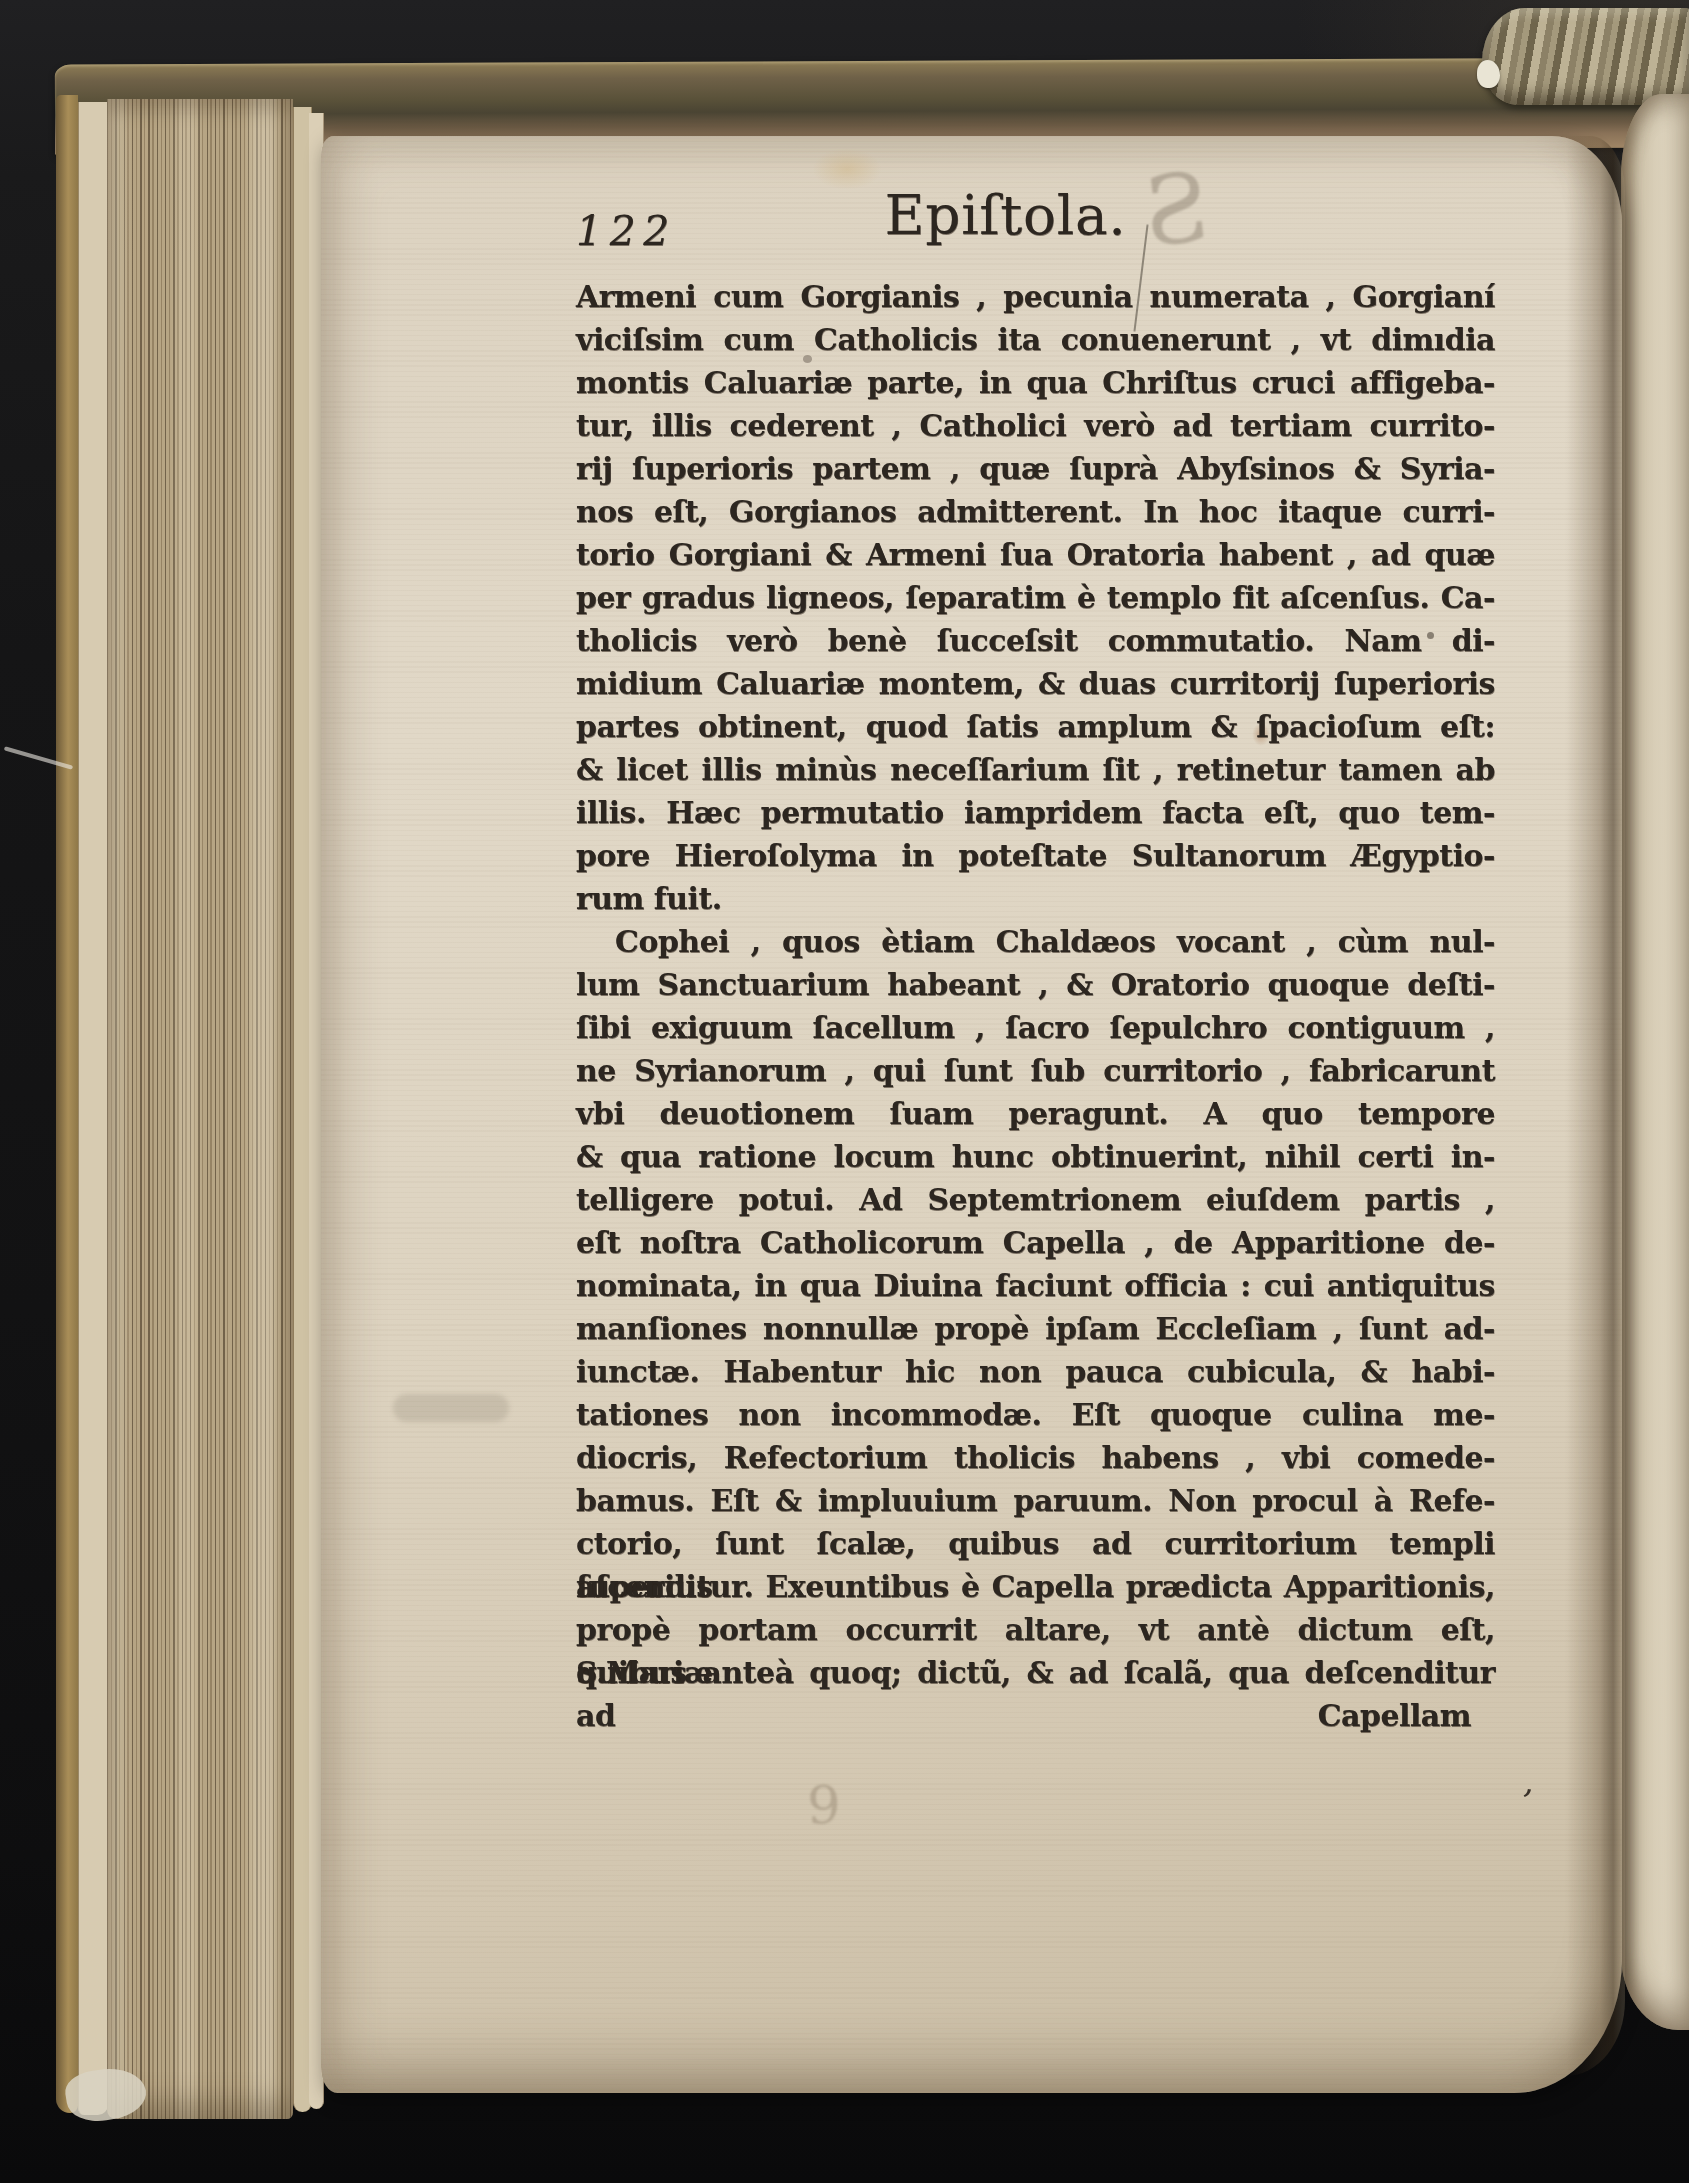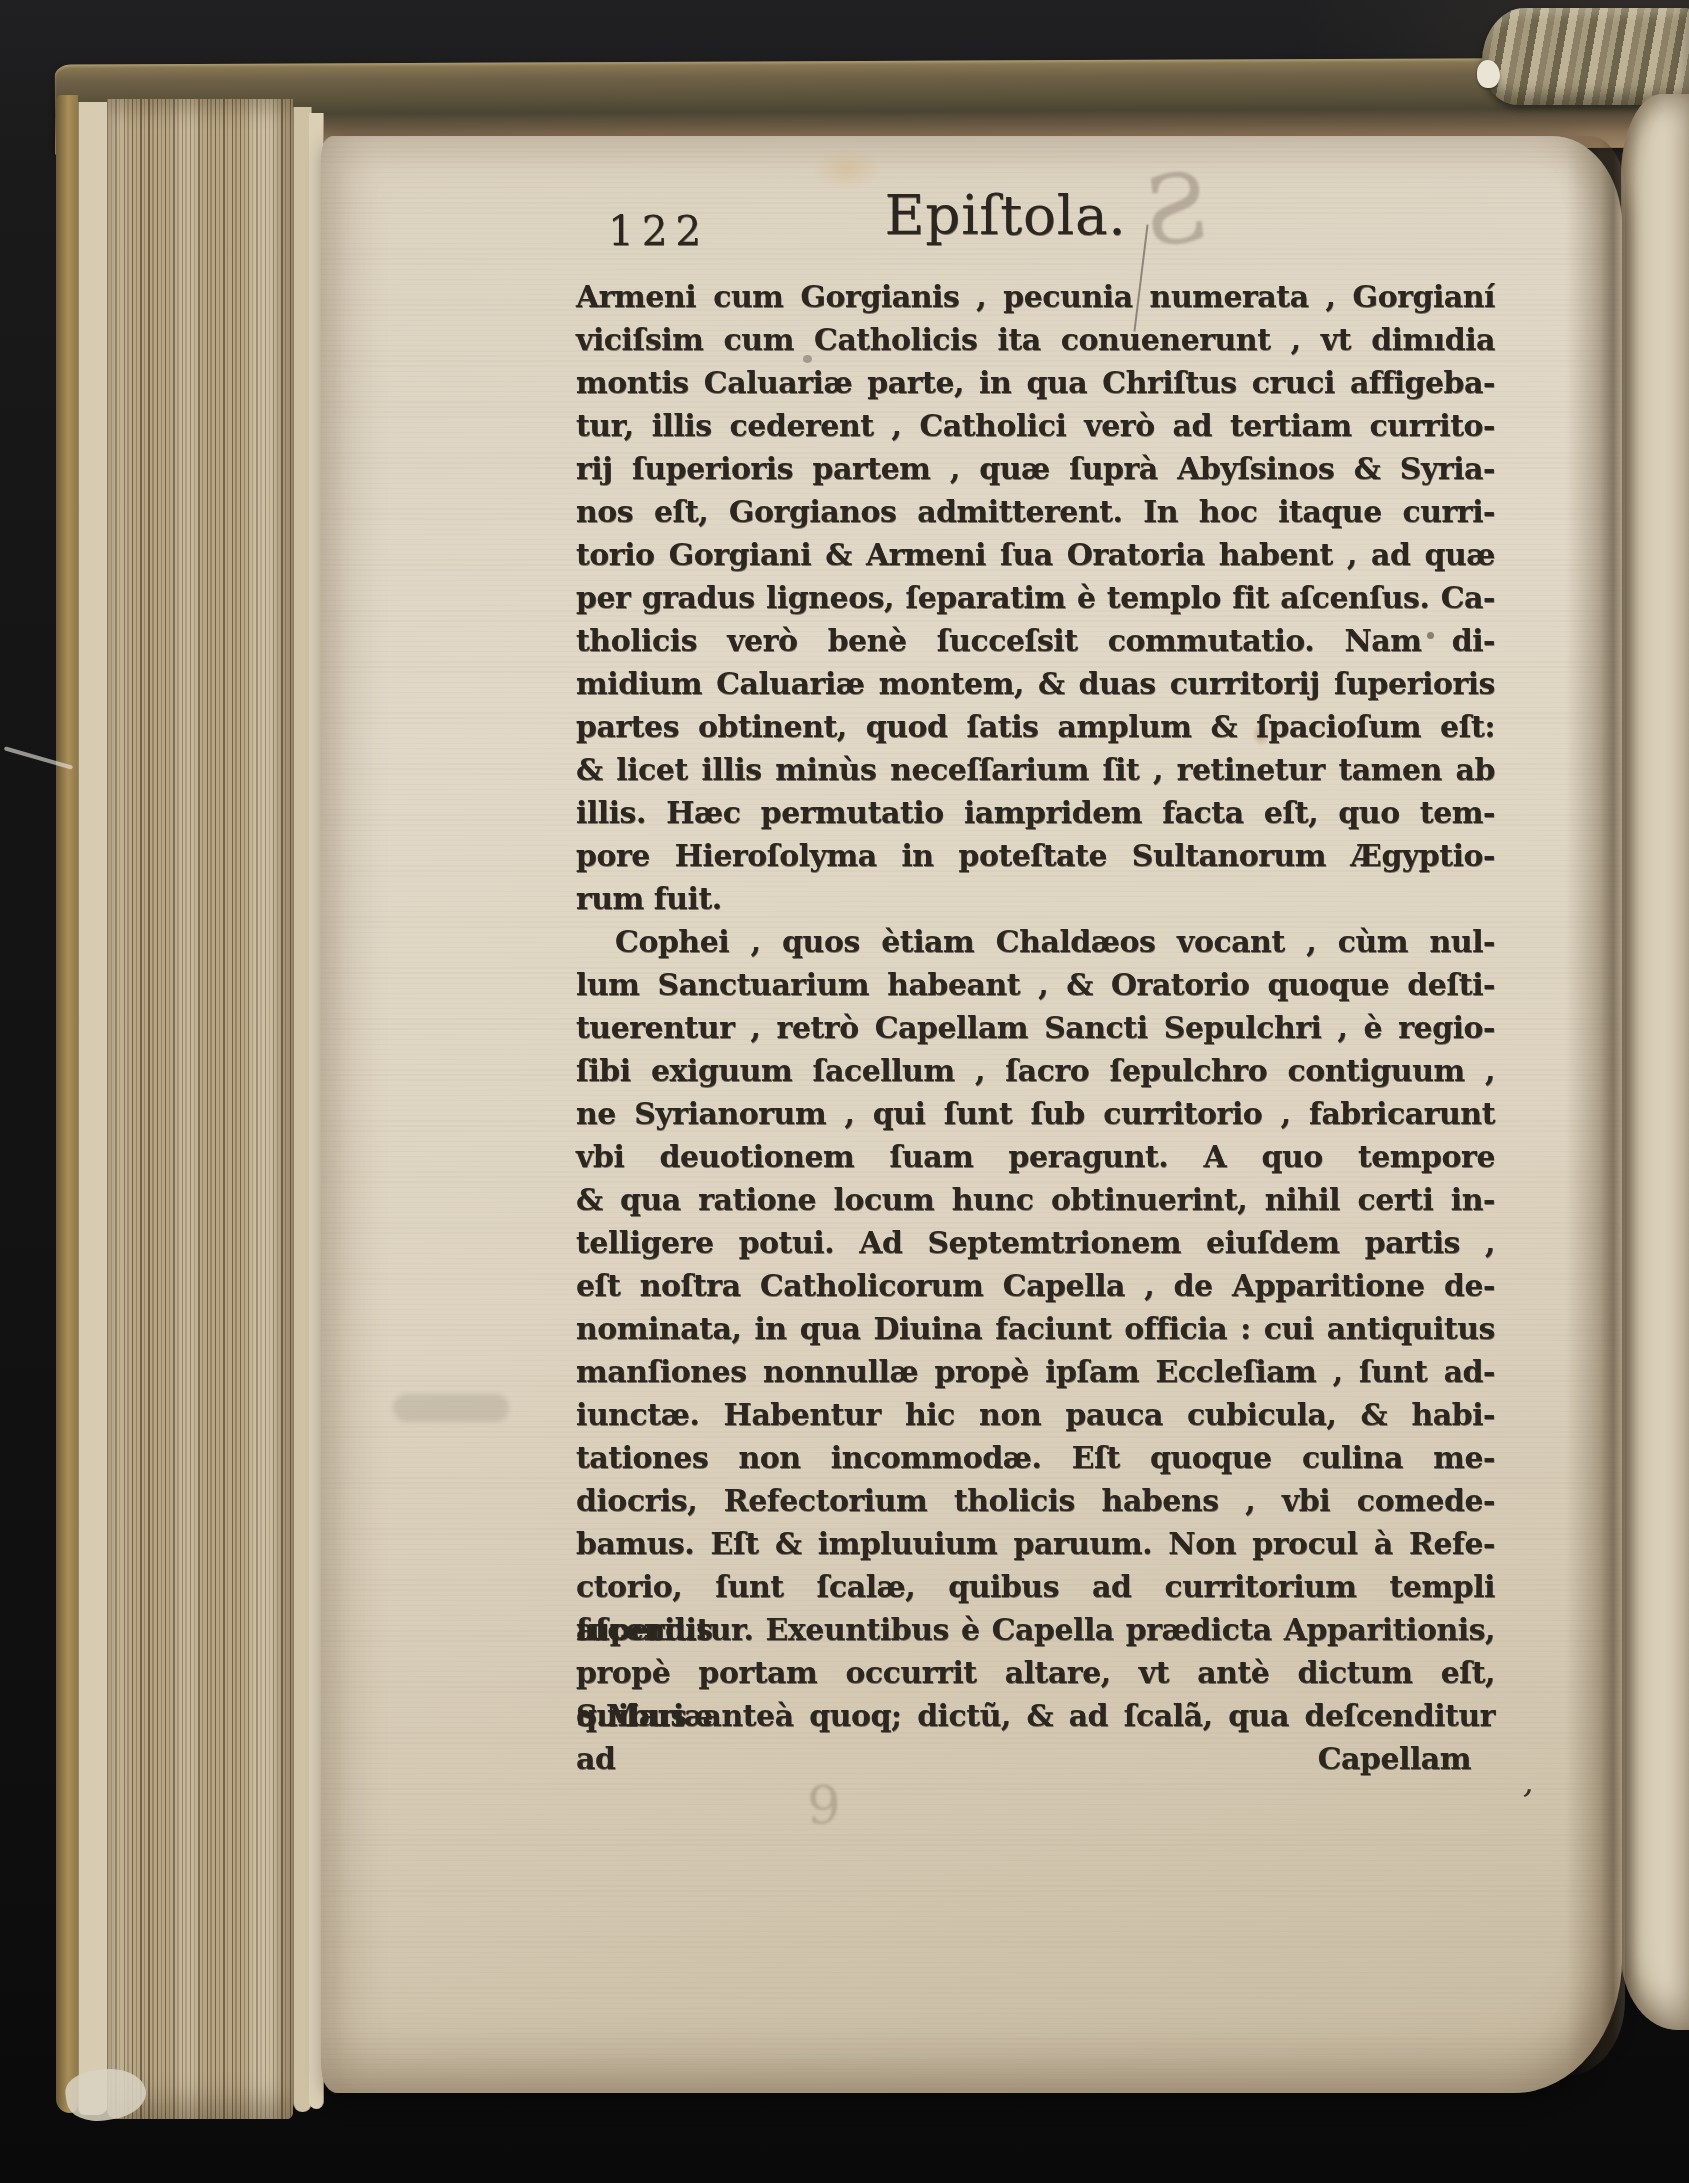--- a/index.html
+++ b/index.html
@@ -66,21 +66,21 @@
       3.8px 6.4px 19px rgba(0,0,0,.35);
   }
   .crease{
     position:absolute;left:1566px;top:136px;width:59px;height:1940px;
     background:linear-gradient(90deg, rgba(0,0,0,0) 0%, rgba(95,75,50,.26) 58%, rgba(66,52,34,.46) 80%, rgba(165,148,118,.25) 96%);
     border-radius:0 57px 95px 0 / 0 89px 121px 0;
     pointer-events:none;
   }
   
   .ink{color:#2c2620;text-shadow:0.4px 0.5px 0.6px rgba(45,35,25,.55), -0.2px -0.2px 0.3px rgba(45,35,25,.2);}
-  .folio{position:absolute;left:608px;top:207px;font-size:41px;letter-spacing:7.6px;}
+  .folio{position:absolute;left:576px;top:207px;font-size:41px;letter-spacing:7.6px;font-style:italic;}
   .running-header{position:absolute;left:576px;top:183px;width:859px;text-align:center;font-size:55px;letter-spacing:0.6px;}
   .textblock{position:absolute;left:576px;top:275px;width:919px;}
   .line{height:43px;line-height:43px;font-size:30px;letter-spacing:-0.5px;
     text-align:justify;text-align-last:justify;white-space:normal;font-weight:bold;}
   .line.left{text-align:right;text-align-last:left;}
   .line.right{text-align:left;text-align-last:right;padding-right:24px;}
   .line.indent{text-indent:39px;}
   .margin-comma{position:absolute;left:1525px;top:1761px;font-size:34px;color:#3a322a;transform:rotate(10deg);}
   
   .ghost-s{position:absolute;left:1144px;top:155px;font-size:95px;color:rgba(100,88,70,.32);
@@ -141,21 +141,20 @@
       <div class="line">per gradus ligneos, ſeparatim è templo fit aſcenſus. Ca-</div>
       <div class="line">tholicis verò benè ſucceſsit commutatio. Nam di-</div>
       <div class="line">midium Caluariæ montem, &amp; duas curritorij ſuperioris</div>
       <div class="line">partes obtinent, quod ſatis amplum &amp; ſpacioſum eſt:</div>
       <div class="line">&amp; licet illis minùs neceſſarium ſit , retinetur tamen ab</div>
       <div class="line">illis. Hæc permutatio iampridem facta eſt, quo tem-</div>
       <div class="line">pore Hieroſolyma in poteſtate Sultanorum Ægyptio-</div>
       <div class="line left">rum fuit.</div>
       <div class="line indent">Cophei , quos ètiam Chaldæos vocant , cùm nul-</div>
       <div class="line">lum Sanctuarium habeant , &amp; Oratorio quoque deſti-</div>
-      <div class="line">tuerentur , retrò Capellam Sancti Sepulchri , è regio-</div>
       <div class="line">ſibi exiguum ſacellum , ſacro ſepulchro contiguum ,</div>
       <div class="line">ne Syrianorum , qui ſunt ſub curritorio , fabricarunt</div>
       <div class="line">vbi deuotionem ſuam peragunt. A quo tempore</div>
       <div class="line">&amp; qua ratione locum hunc obtinuerint, nihil certi in-</div>
       <div class="line">telligere potui. Ad Septemtrionem eiuſdem partis ,</div>
       <div class="line">eſt noſtra Catholicorum Capella , de Apparitione de-</div>
       <div class="line">nominata, in qua Diuina faciunt officia : cui antiquitus</div>
       <div class="line">manſiones nonnullæ propè ipſam Eccleſiam , ſunt ad-</div>
       <div class="line">iunctæ. Habentur hic non pauca cubicula, &amp; habi-</div>
       <div class="line">tationes non incommodæ. Eſt quoque culina me-</div>

